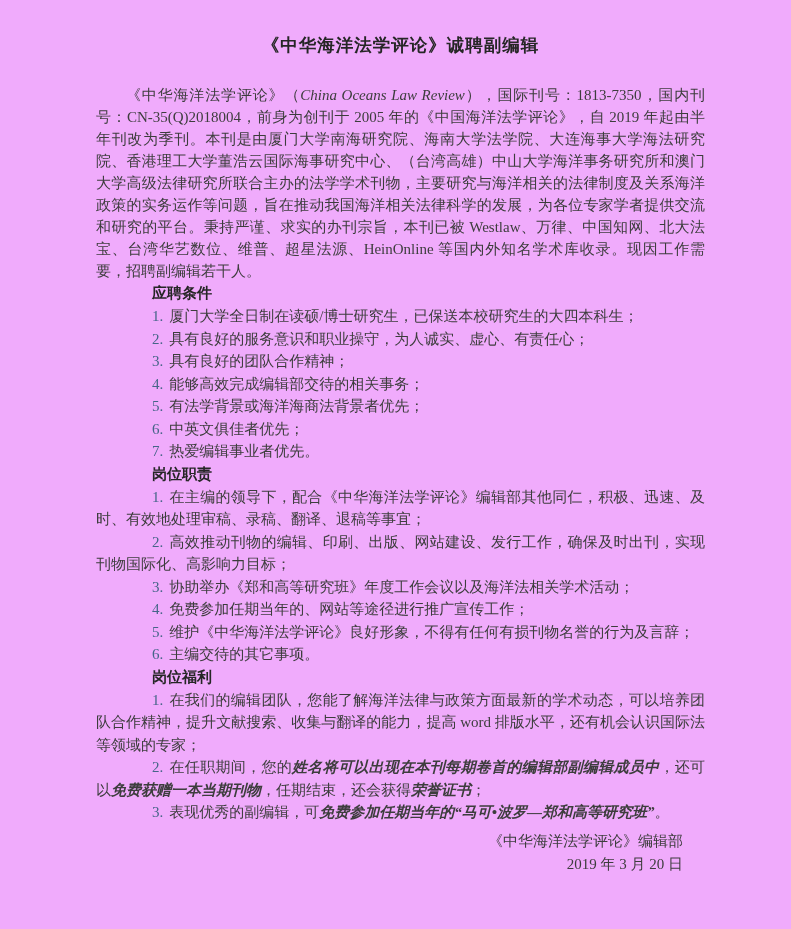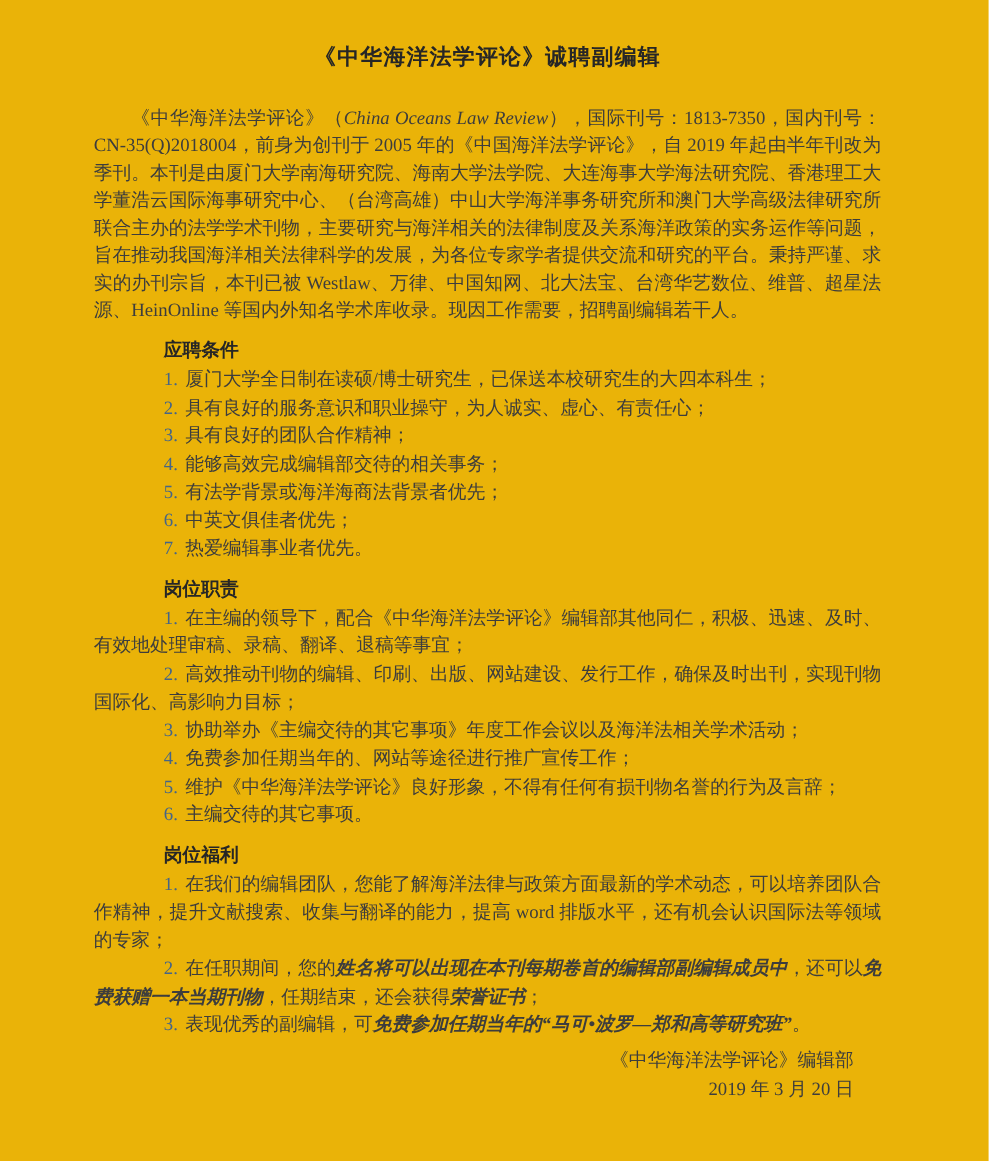--- a/index.html
+++ b/index.html
@@ -6,43 +6,43 @@
     --body-text:#3d3d3d;
     --title-text:#262626;
     --num-accent:#456588;
     --link:#0000ee;
   }
   html,body{margin:0;padding:0;background:#ffffff;}
   .page{
     position:relative;
     width:791px;height:929px;
     box-sizing:border-box;
-    padding:24px 86px 0 75px;
+    padding:24px 86px 0 96px;
     overflow:hidden;
-    background:#eab308;
+    background:#f0abfc;
     font-family:"Liberation Serif","DejaVu Serif",serif;
     font-size:15px;
     color:var(--body-text);
   }
   .title{
     margin:8px 0 0 0;
     font-size:17.5px;
     line-height:26px;
     font-weight:bold;
     text-align:center;
     color:var(--title-text);
     letter-spacing:1px;
   }
   .intro{
     margin:26px 0 0 0;
     line-height:22px;
     text-align:justify;
     text-indent:2em;
   }
-  .section{margin-top:10px;}
+  .section{}
   .sec-heading{
     margin:0;
     padding-left:56px;
     font-size:15px;
     font-weight:bold;
     line-height:23px;
     color:var(--title-text);
   }
   .li{
     margin:0;
@@ -86,21 +86,21 @@
         <p class="li"><span class="num">3.</span><span>具有良好的团队合作精神；</span></p>
         <p class="li"><span class="num">4.</span><span>能够高效完成编辑部交待的相关事务；</span></p>
         <p class="li"><span class="num">5.</span><span>有法学背景或海洋海商法背景者优先；</span></p>
         <p class="li"><span class="num">6.</span><span>中英文俱佳者优先；</span></p>
         <p class="li"><span class="num">7.</span><span>热爱编辑事业者优先。</span></p>
       </div>
       <div class="section">
         <h2 class="sec-heading">岗位职责</h2>
         <p class="li"><span class="num">1.</span><span>在主编的领导下，配合《中华海洋法学评论》编辑部其他同仁，积极、迅速、及时、有效地处理审稿、录稿、翻译、退稿等事宜；</span></p>
         <p class="li"><span class="num">2.</span><span>高效推动刊物的编辑、印刷、出版、网站建设、发行工作，确保及时出刊，实现刊物国际化、高影响力目标；</span></p>
-        <p class="li"><span class="num">3.</span><span>协助举办《主编交待的其它事项》年度工作会议以及海洋法相关学术活动；</span></p>
+        <p class="li"><span class="num">3.</span><span>协助举办《郑和高等研究班》年度工作会议以及海洋法相关学术活动；</span></p>
         <p class="li"><span class="num">4.</span><span>免费参加任期当年的、网站等途径进行推广宣传工作；</span></p>
         <p class="li"><span class="num">5.</span><span>维护《中华海洋法学评论》良好形象，不得有任何有损刊物名誉的行为及言辞；</span></p>
         <p class="li"><span class="num">6.</span><span>主编交待的其它事项。</span></p>
       </div>
       <div class="section">
         <h2 class="sec-heading">岗位福利</h2>
         <p class="li"><span class="num">1.</span><span>在我们的编辑团队，您能了解海洋法律与政策方面最新的学术动态，可以培养团队合作精神，提升文献搜索、收集与翻译的能力，提高 word 排版水平，还有机会认识国际法等领域的专家；</span></p>
         <p class="li"><span class="num">2.</span><span>在任职期间，您的</span><span class="b">姓名将可以出现在本刊每期卷首的编辑部副编辑成员中</span><span>，还可以</span><span class="b">免费获赠一本当期刊物</span><span>，任期结束，还会获得</span><span class="b">荣誉证书</span><span>；</span></p>
         <p class="li"><span class="num">3.</span><span>表现优秀的副编辑，可</span><span class="b">免费参加任期当年的“马可•波罗—郑和高等研究班”</span><span>。</span></p>
       </div>

